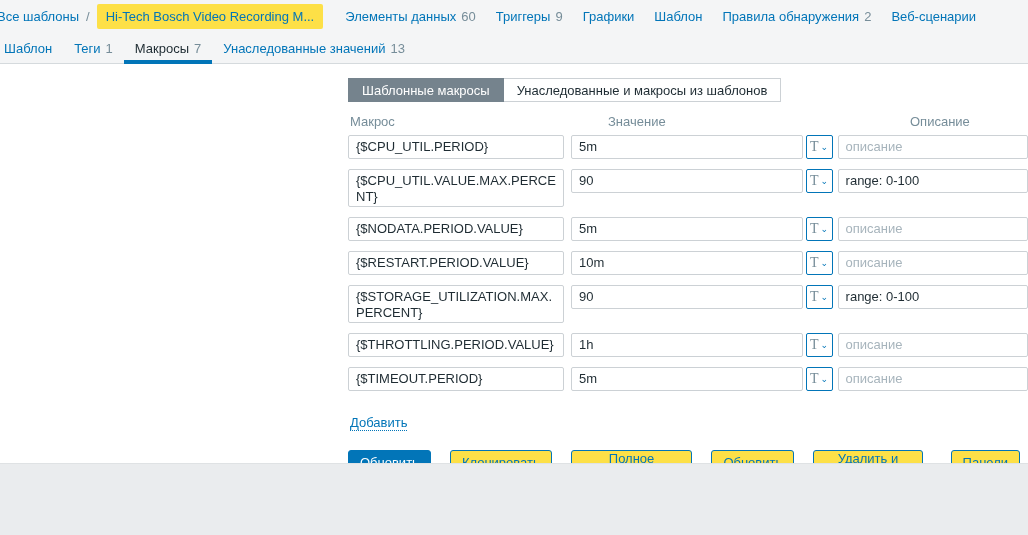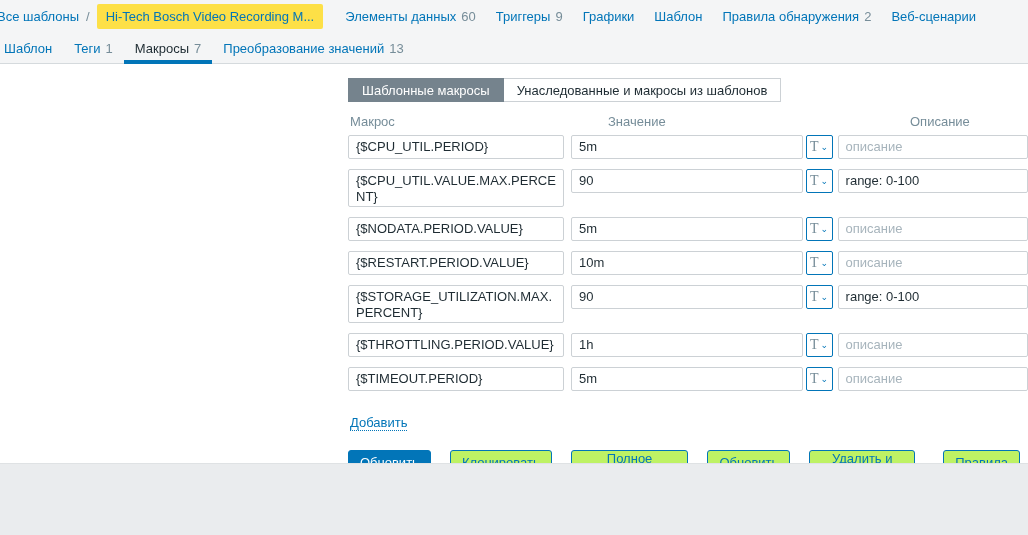--- a/index.html
+++ b/index.html
@@ -58,21 +58,21 @@
   }
   .tbtn-t { font-family:"Liberation Serif", serif; font-size:14px; color:#768d99; }
   .tbtn-chev { font-size:9px; color:#0275b8; margin-left:2px; line-height:1; }
 
   .add-link { display:inline-block; margin-top:14px; margin-left:2px; color:#0275b8; text-decoration:none; border-bottom:1px dotted #0275b8; cursor:pointer; }
 
   .btn-row { margin-top:19px; display:flex; align-items:center;gap:11px; }
   .btn {
     height:24px; padding:0 11px; margin-right:8px;
     font-family:"Liberation Sans", sans-serif; font-size:13px;
-    border:1px solid #0275b8; border-radius:3px; background:#bef264; color:#0275b8; cursor:pointer;
+    border:1px solid #0275b8; border-radius:3px; background:#fde047; color:#0275b8; cursor:pointer;
   }
   .btn.primary { background:#0275b8; color:#fff; }
   .btn.cancel { margin-left:9px; }
 
   
   .footer { flex:0 0 72px; background:#eaecee; border-top:1px solid #dfe2e4; }
 </style>
 </head>
 <body>
 
@@ -95,21 +95,21 @@
       </a>
     <a class="tab">
         <span>Теги</span>
         <span class="cnt">1</span>
       </a>
     <a class="tab active">
         <span>Макросы</span>
         <span class="cnt">7</span>
       </a>
     <a class="tab">
-        <span>Преобразование значений</span>
+        <span>Унаследованные значений</span>
         <span class="cnt">13</span>
       </a>
   </div>
 </div>
 
 <div class="content">
 
   <div class="seg">
     <div class="seg-item on" id="seg-left">Шаблонные макросы</div>
     <div class="seg-item" id="seg-right">Унаследованные и макросы из шаблонов</div>
@@ -196,17 +196,17 @@
   
 
   <a class="add-link">Добавить</a>
 
   <div class="btn-row">
     <button class="btn primary">Обновить</button>
     <button class="btn">Клонировать</button>
     <button class="btn">Полное клонирование</button>
     <button class="btn">Обновить</button>
     <button class="btn">Удалить и очистить</button>
-    <button class="btn cancel">Правила</button>
+    <button class="btn cancel">Панели</button>
   </div>
 </div>
 
 <div class="footer"></div>
 
 </body></html>

